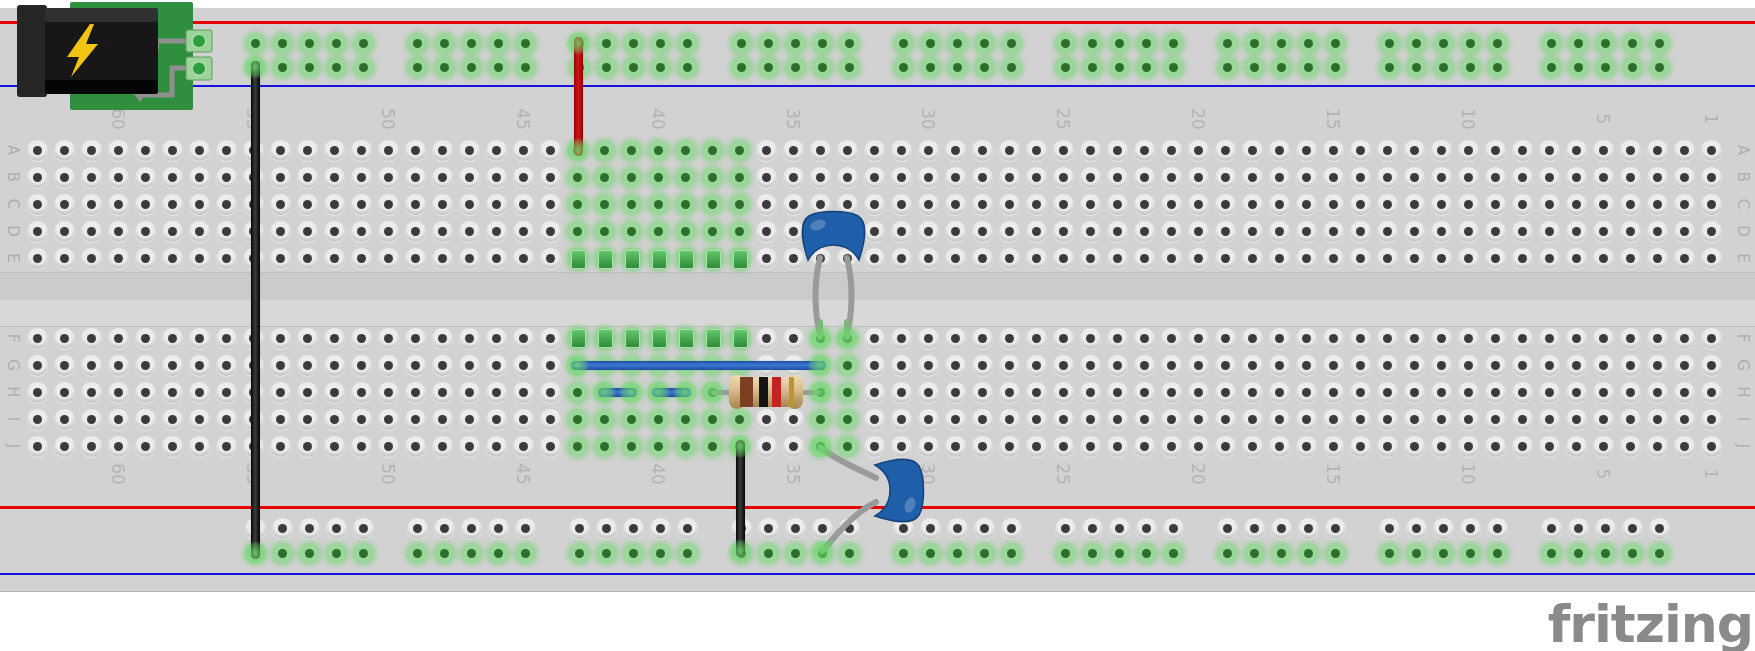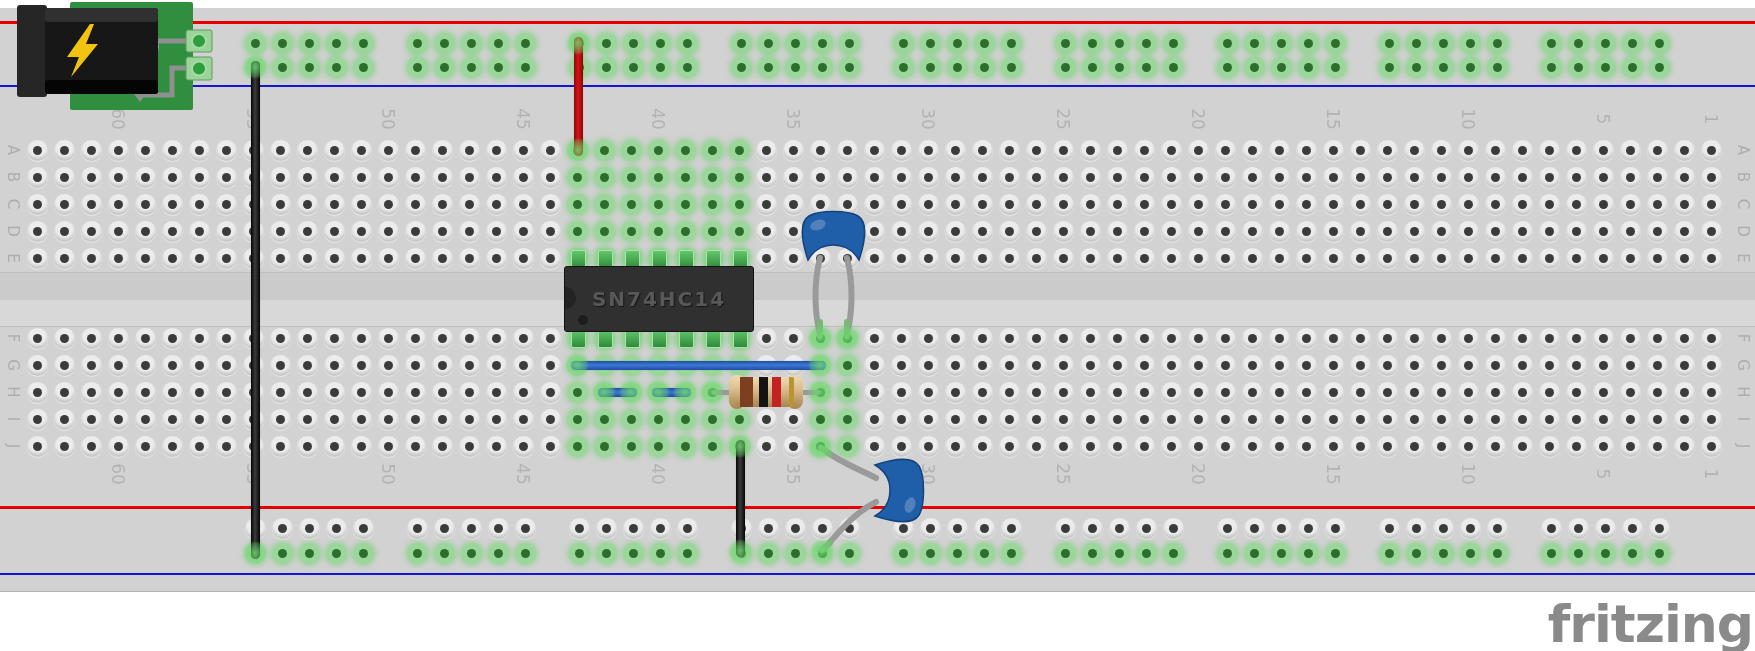--- a/index.html
+++ b/index.html
@@ -2537,25 +2537,20 @@
       <div class="pin" style="left: 624.5px; top: 242px;"></div>
       <div class="pin" style="left: 624.5px; top: 321px;"></div>
       <div class="pin" style="left: 651.5px; top: 242px;"></div>
       <div class="pin" style="left: 651.5px; top: 321px;"></div>
       <div class="pin" style="left: 678.5px; top: 242px;"></div>
       <div class="pin" style="left: 678.5px; top: 321px;"></div>
       <div class="pin" style="left: 705.5px; top: 242px;"></div>
       <div class="pin" style="left: 705.5px; top: 321px;"></div>
       <div class="pin" style="left: 732.5px; top: 242px;"></div>
       <div class="pin" style="left: 732.5px; top: 321px;"></div>
-      <div id="chip" style="left: 564px; top: 258px; width: 188px; height: 64px;">
-        <div class="notch"></div>
-        <div class="pin1dot"></div>
-        <div class="iclabel">SN74HC14</div>
-      </div>
       <div class="rlead" style="left: 712px; top: 381.5px; width: 108px; background: rgb(154, 154, 154);"></div>
       <div class="rbulge" style="left: 729px; top: 367px; width: 16px; height: 34px;"></div>
       <div class="rbulge" style="left: 787px; top: 367px; width: 16px; height: 34px;"></div>
       <div class="rbody" style="left: 731px; top: 369px; width: 70px; height: 30px;">
         <div class="rband" style="left: 9px; width: 13px; background: rgb(125, 63, 31);"></div>
         <div class="rband" style="left: 28px; width: 9px; background: rgb(20, 20, 20);"></div>
         <div class="rband" style="left: 41px; width: 9px; background: rgb(196, 34, 34);"></div>
         <div class="rband" style="left: 58px; width: 5px; background: rgb(184, 148, 51);"></div>
       </div>
     </div>

